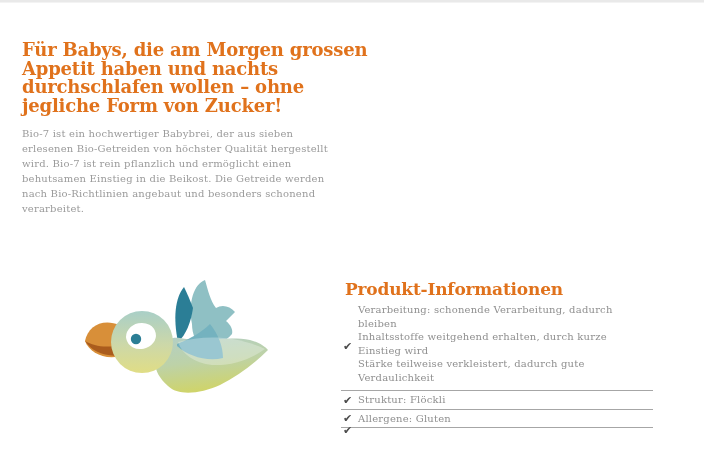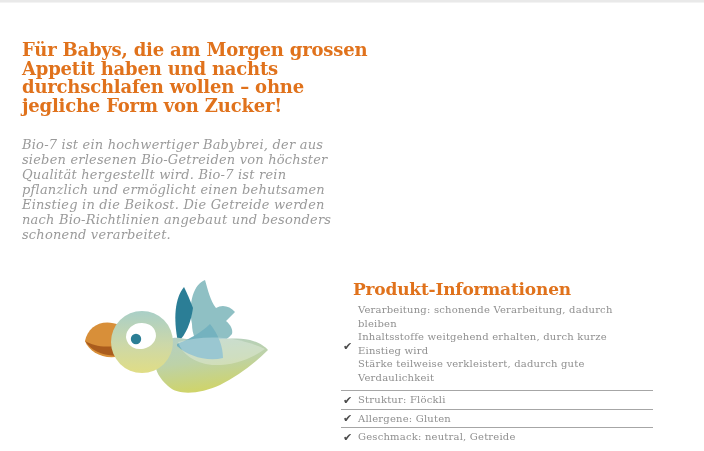--- a/index.html
+++ b/index.html
@@ -29,46 +29,45 @@
   .intro h1 {
     font-size: 18px;
     line-height: 18.5px;
     font-weight: bold;
     color: #e0721c;
     letter-spacing: -0.2px;
     white-space: pre-line;
     margin-top: 36px;
   }
   .intro p {
-    margin-top: 22px;
+    margin-top: 11px;
     width: 314px;
-    font-size: 13px;
+    font-size: 10px;
     line-height: 15px;
     letter-spacing: 0.2px;
     color: #9a9a9a;
-    font-style: italic;
   }
 
   .bird {
     position: absolute;
     left: 82px; top: 272px;
     width: 190px; height: 135px;
   }
 
   .product {
     position: absolute;
     left: 341px; top: 279px;
     width: 312px;
   }
   .product h2 {
     font-size: 17px;
     line-height: 20px;
     font-weight: bold;
     color: #e0721c;
-    margin: 0 0 2px 12px;
+    margin: 0 0 2px 4px;
     letter-spacing: -0.2px;
   }
   .product ul {
     list-style: none;
     margin-top: 2px;
   }
   .product li {
     position: relative;
     padding: 2px 0 2px 17px;
     font-size: 10px;
@@ -149,18 +148,17 @@
       <li>
         <span class="check">✔</span>
         <span class="item-text">Struktur: Flöckli</span>
       </li>
       <li>
         <span class="check">✔</span>
         <span class="item-text">Allergene: Gluten</span>
       </li>
       <li>
         <span class="check">✔</span>
-        <span class="item-text">Geschmack: neutral, Getreide</span>
       </li>
     </ul>
   </div>
 
 </div>
 
 </body></html>

